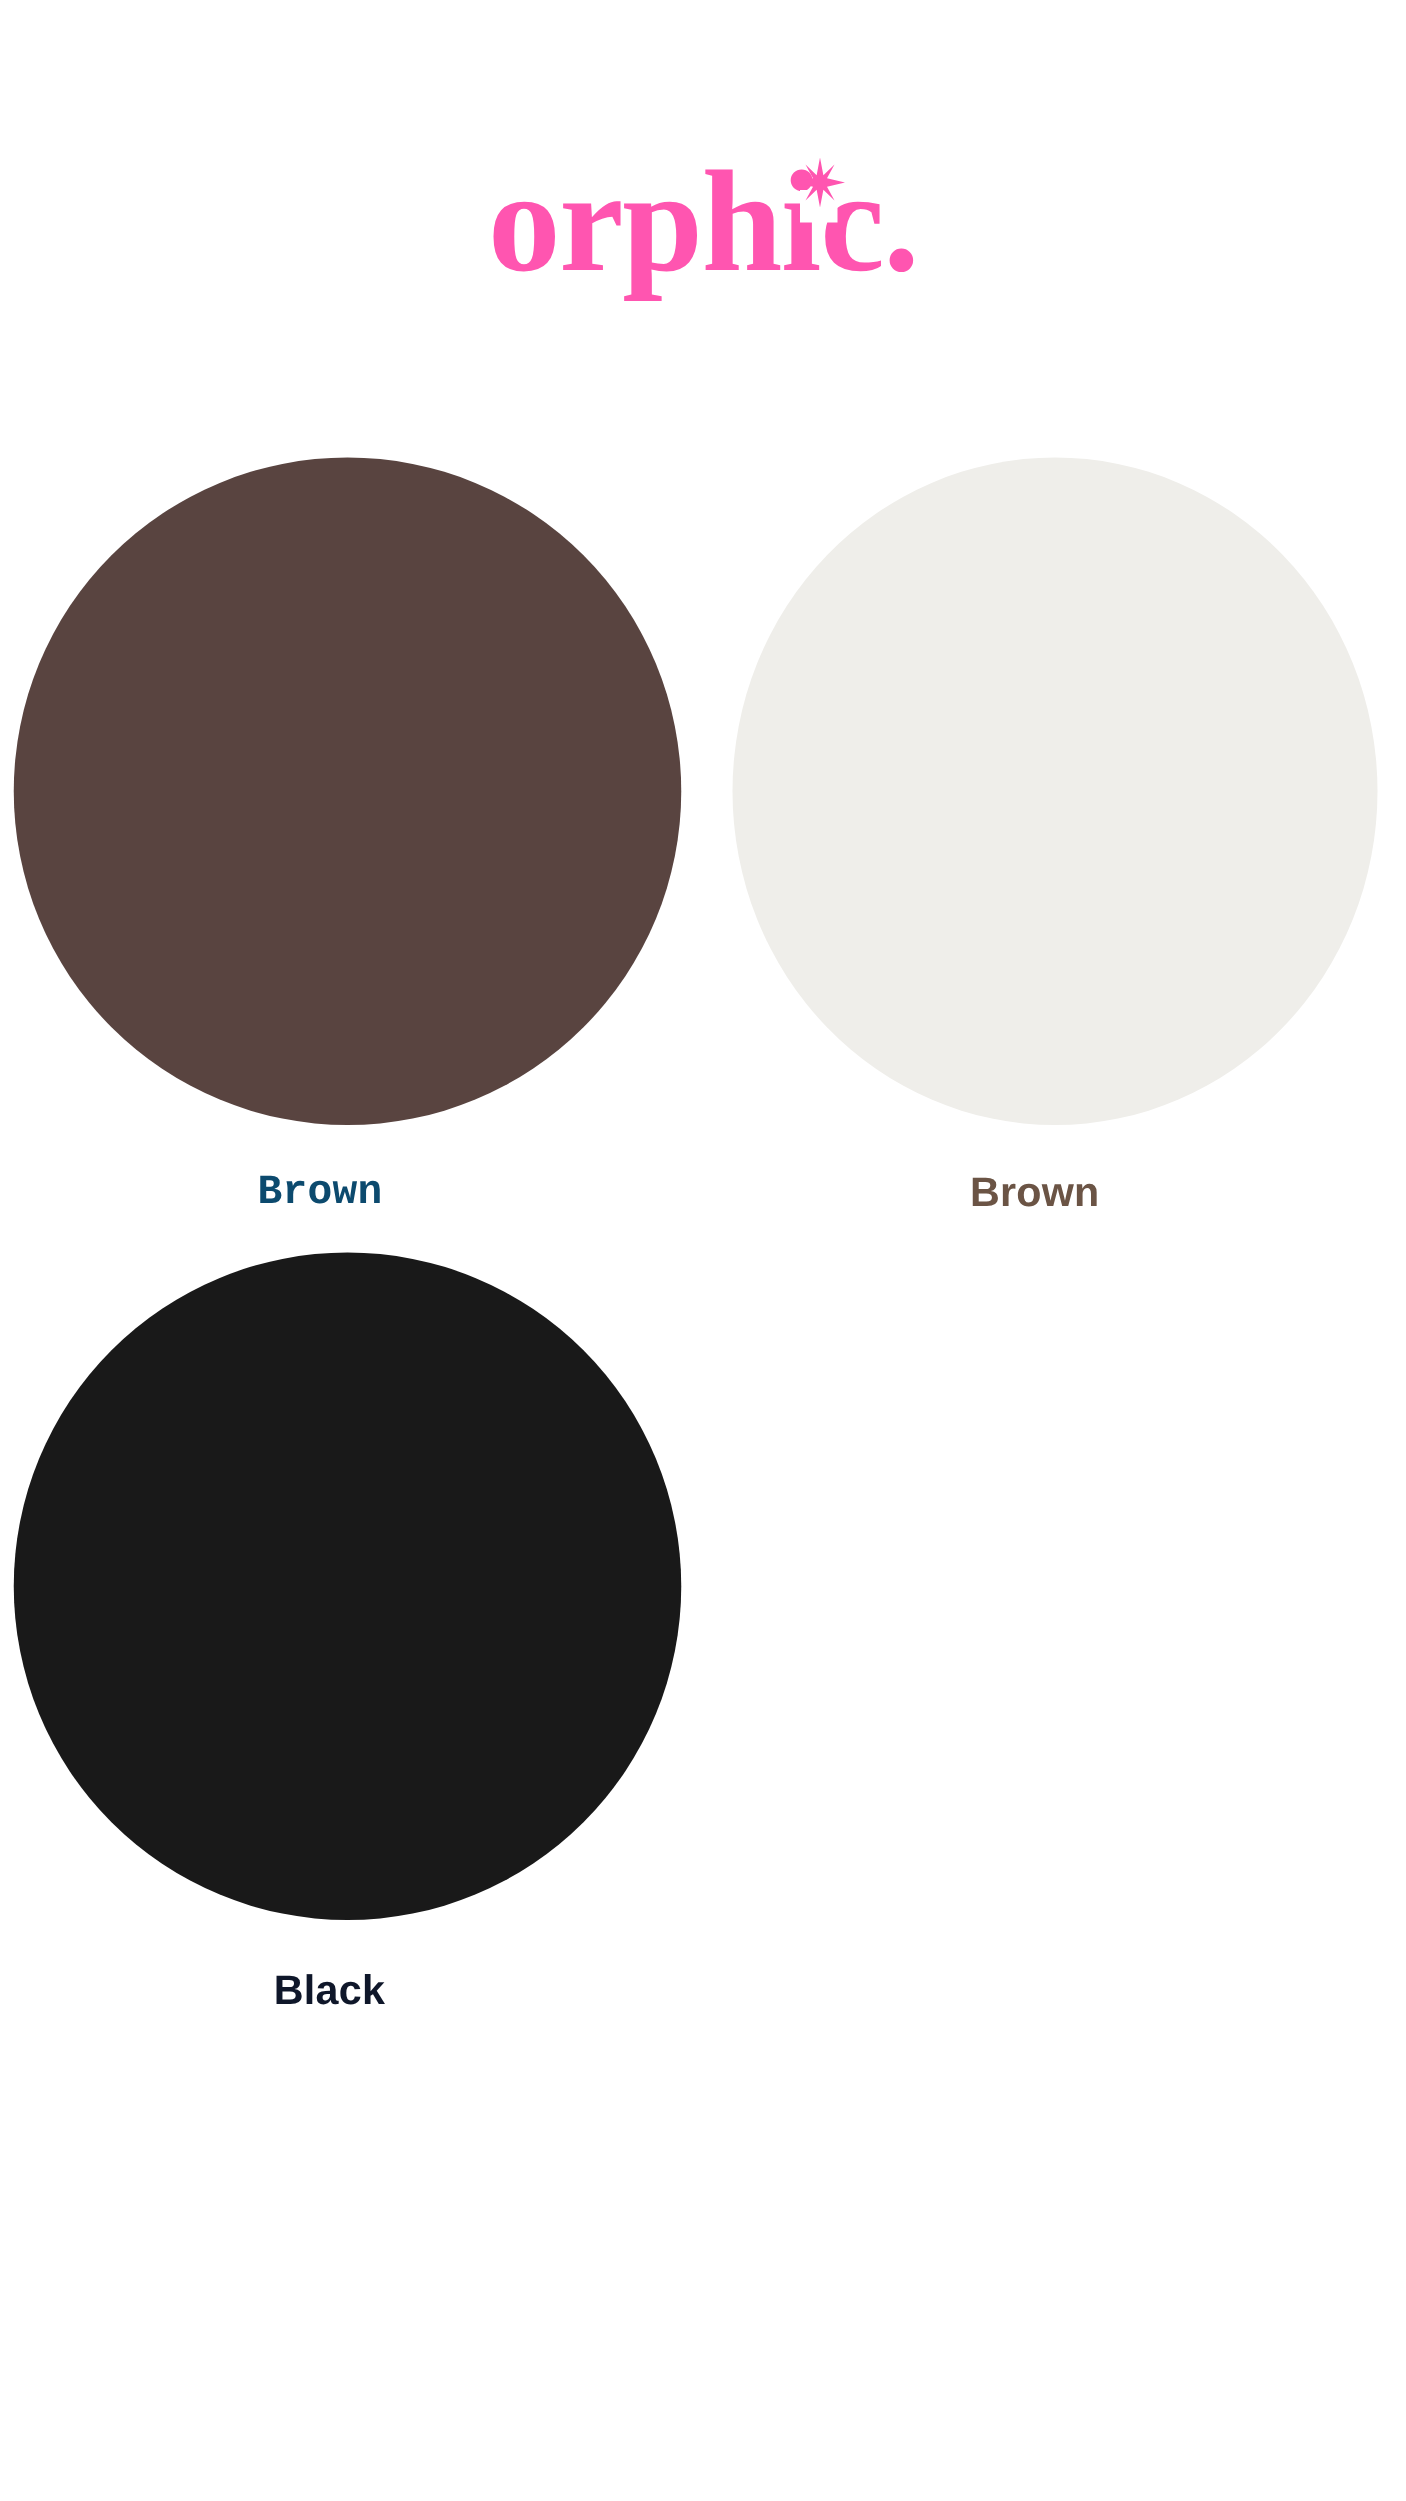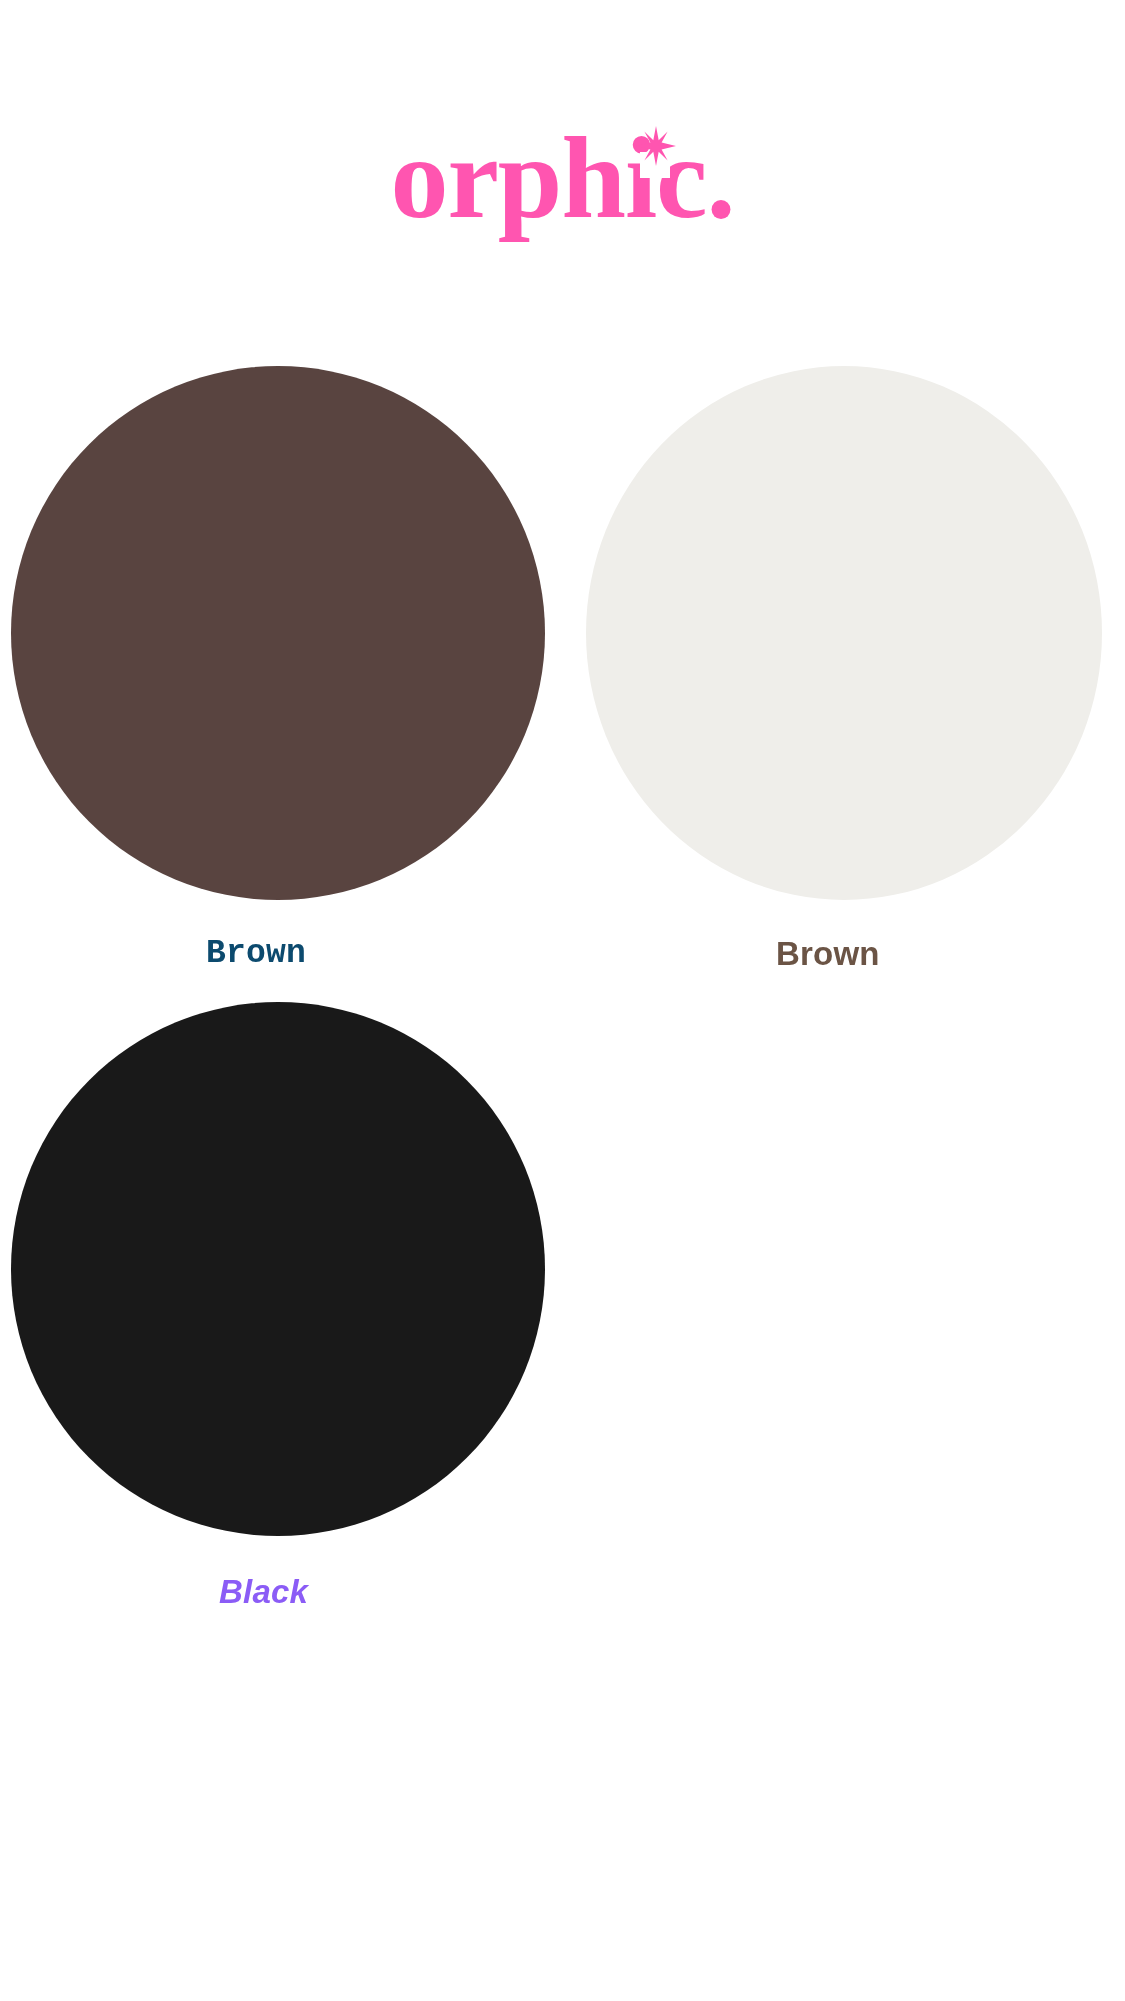--- a/index.html
+++ b/index.html
@@ -141,20 +141,20 @@
         <div class="swatch-dot wide" style="background-color: rgb(239, 238, 234);"></div>
         <div class="swatch-label" style="color: rgb(107, 84, 69);">Brown</div>
       </div>
 
     </div>
 
     <div class="swatch-row row-2">
 
       <div class="swatch col-left">
         <div class="swatch-dot" style="background-color: rgb(25, 25, 25);"></div>
-        <div class="swatch-label" style="color: #8b5cf6; font-style: italic;">Black</div>
+        <div class="swatch-label" style="color: #0f172a;">Black</div>
       </div>
 
     </div>
 
   </div>
 
 </div>
 
 </body></html>

